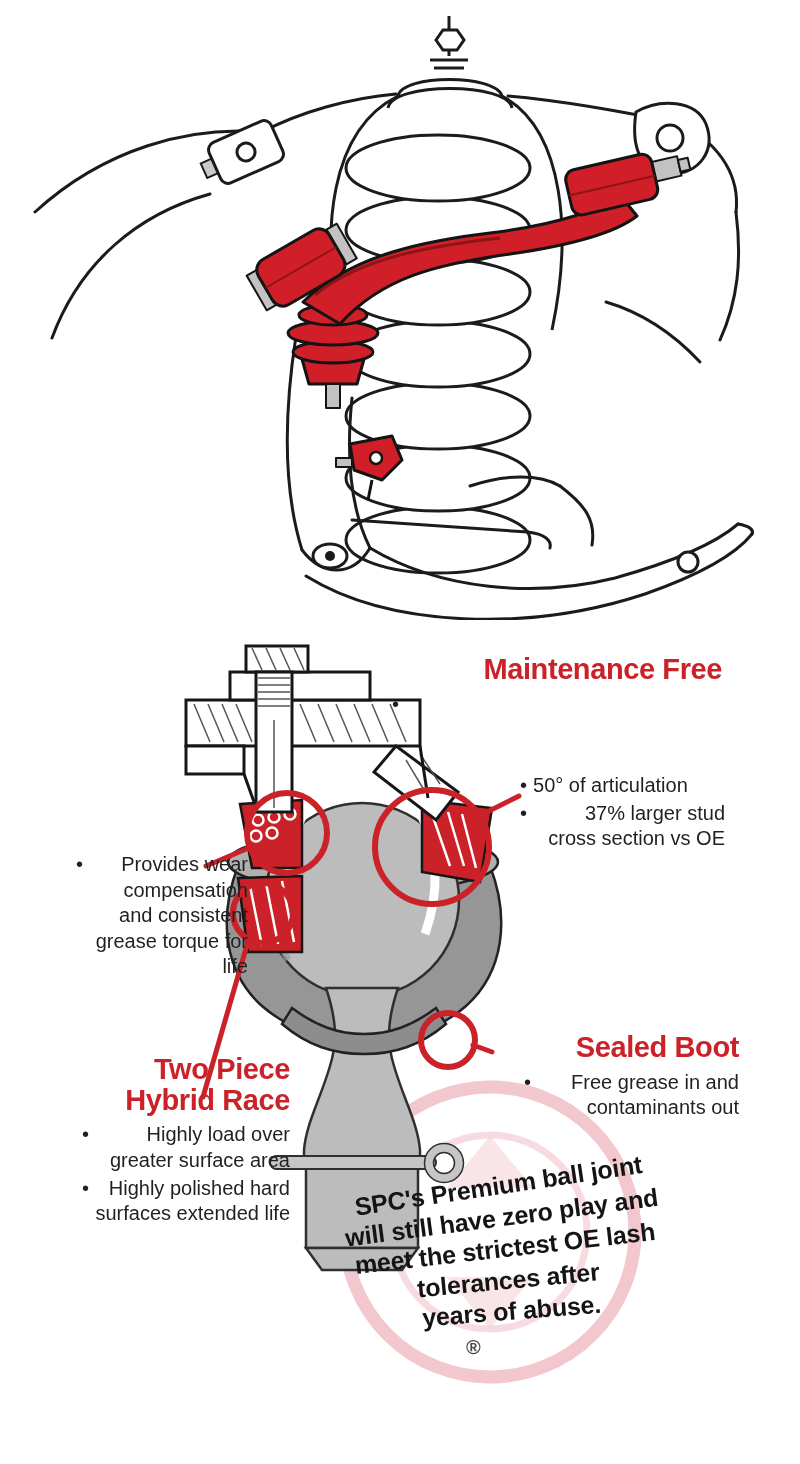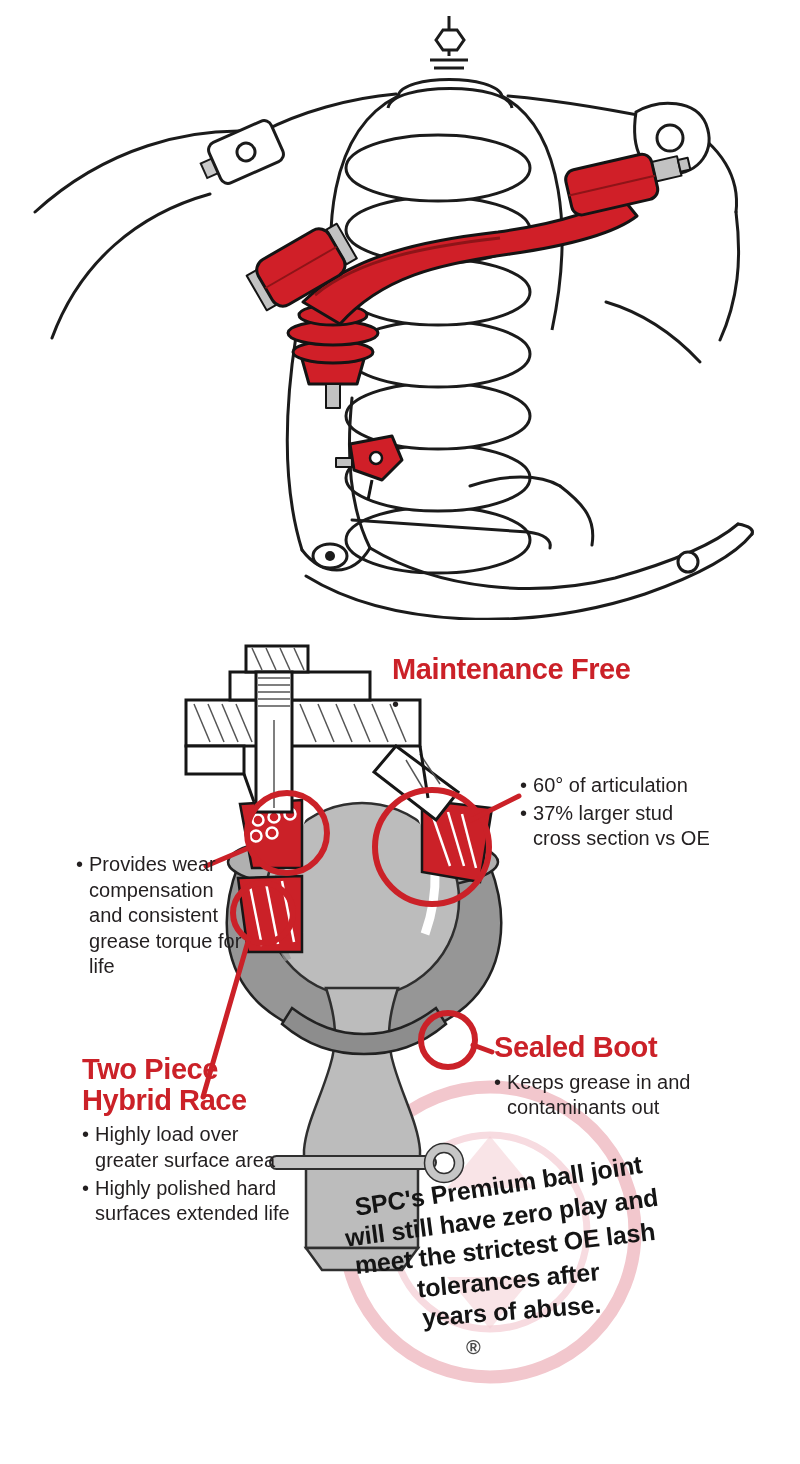--- a/index.html
+++ b/index.html
@@ -1,21 +1,21 @@
 <!DOCTYPE html>
 <html><head>
 <meta charset="utf-8">
 <style>
   html,body{margin:0;padding:0;background:#ffffff;}
   .canvas{
     position:relative;width:800px;height:1464px;background:#fff;overflow:hidden;
     font-family:"Liberation Sans",sans-serif;color:#231f20;
   }
   svg.art{position:absolute;left:0;display:block;}
-  .co{position:absolute;}
+  .co{position:absolute;text-align:right;}
   .red-h{
     margin:0;color:#cb2128;font-weight:700;font-size:29px;line-height:1.06;
     letter-spacing:-0.4px;
   }
   .buls{margin-top:7px;}
   .bul{display:flex;gap:6px;font-size:20px;line-height:1.28;color:#231f20;margin-top:2px;}
   .bul .d{flex:0 0 auto;}
   .footer-note{
     position:absolute;left:310px;top:1170px;width:390px;
     transform:rotate(-6deg);transform-origin:50% 50%;
@@ -260,44 +260,44 @@
       <div class="bul">
         <span class="d">•</span>
       </div>
     </div>
   </section>
 
   <section class="co" style="left:520px;top:766px;width:205px">
     <div class="buls">
       <div class="bul">
         <span class="d">•</span>
-        <span>60° of articulation</span>
+        <span>50° of articulation</span>
       </div>
       <div class="bul">
         <span class="d">•</span>
         <span>37% larger stud cross section vs OE</span>
       </div>
     </div>
   </section>
 
   <section class="co" style="left:76px;top:845px;width:172px">
     <div class="buls">
       <div class="bul">
         <span class="d">•</span>
         <span>Provides wear compensation and consistent grease torque for life</span>
       </div>
     </div>
   </section>
 
-  <section class="co" style="left:494px;top:1032px;width:215px">
+  <section class="co" style="left:524px;top:1032px;width:215px">
     <h2 class="red-h">Sealed Boot</h2>
     <div class="buls">
       <div class="bul">
         <span class="d">•</span>
-        <span>Keeps grease in and contaminants out</span>
+        <span>Free grease in and contaminants out</span>
       </div>
     </div>
   </section>
 
   <section class="co" style="left:82px;top:1054px;width:208px">
     <h2 class="red-h">Two Piece Hybrid Race</h2>
     <div class="buls">
       <div class="bul">
         <span class="d">•</span>
         <span>Highly load over greater surface area</span>

